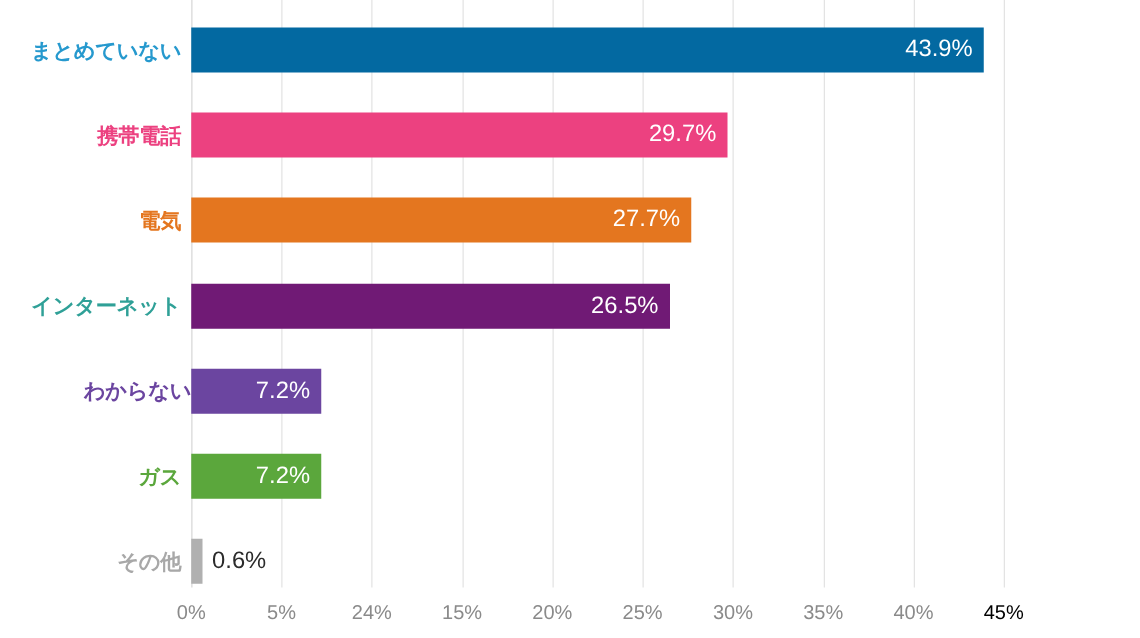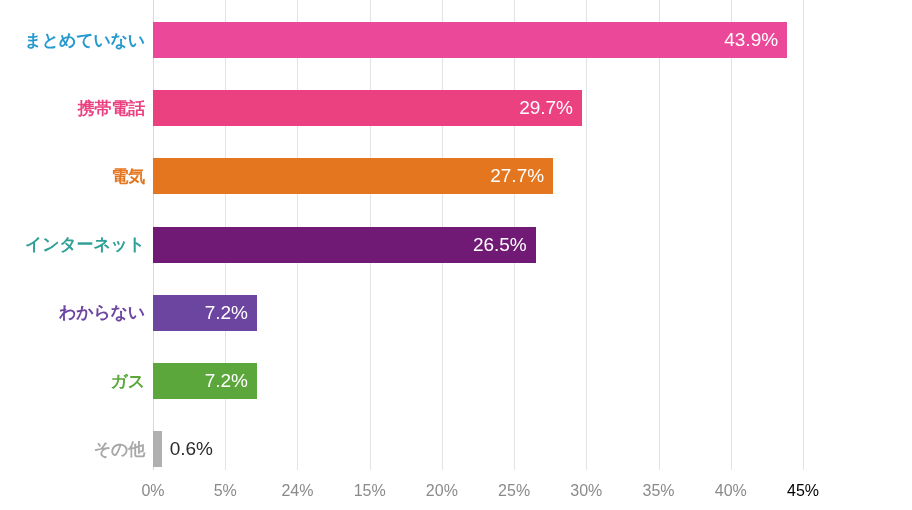--- a/index.html
+++ b/index.html
@@ -127,21 +127,21 @@
       <div class="gridline" style="left: 514.111px;"></div>
       <div class="gridline" style="left: 586.333px;"></div>
       <div class="gridline" style="left: 658.556px;"></div>
       <div class="gridline" style="left: 730.778px;"></div>
       <div class="gridline" style="left: 803px;"></div>
     </div>
 
   <div id="bars">
       <div class="bar-row" style="top: 22px;">
         <div class="cat-label" style="color: rgb(38, 153, 206);">まとめていない</div>
-        <div class="bar" style="left: 153px; width: 634.111px; background: #ec4899;">
+        <div class="bar" style="left: 153px; width: 634.111px; background: #0369a1;">
           <span class="bar-value">43.9%</span>
         </div>
       </div>
       <div class="bar-row" style="top: 90.2px;">
         <div class="cat-label" style="color: rgb(236, 65, 128);">携帯電話</div>
         <div class="bar" style="left: 153px; width: 429px; background: rgb(236, 65, 128);">
           <span class="bar-value">29.7%</span>
         </div>
       </div>
       <div class="bar-row" style="top: 158.4px;">
@@ -150,21 +150,21 @@
           <span class="bar-value">27.7%</span>
         </div>
       </div>
       <div class="bar-row" style="top: 226.6px;">
         <div class="cat-label" style="color: rgb(47, 160, 151);">インターネット</div>
         <div class="bar" style="left: 153px; width: 382.778px; background: #701a75;">
           <span class="bar-value">26.5%</span>
         </div>
       </div>
       <div class="bar-row" style="top: 294.8px;">
-        <div class="cat-label" style="color: rgb(107, 69, 160);">わからない</div>
+        <div class="cat-label" style="color: rgb(107, 69, 160); margin-left: 8px;">わからない</div>
         <div class="bar" style="left: 153px; width: 104px; background: rgb(107, 69, 160);">
           <span class="bar-value">7.2%</span>
         </div>
       </div>
       <div class="bar-row" style="top: 363px;">
         <div class="cat-label" style="color: rgb(91, 167, 60);">ガス</div>
         <div class="bar" style="left: 153px; width: 104px; background: rgb(91, 167, 60);">
           <span class="bar-value">7.2%</span>
         </div>
       </div>

